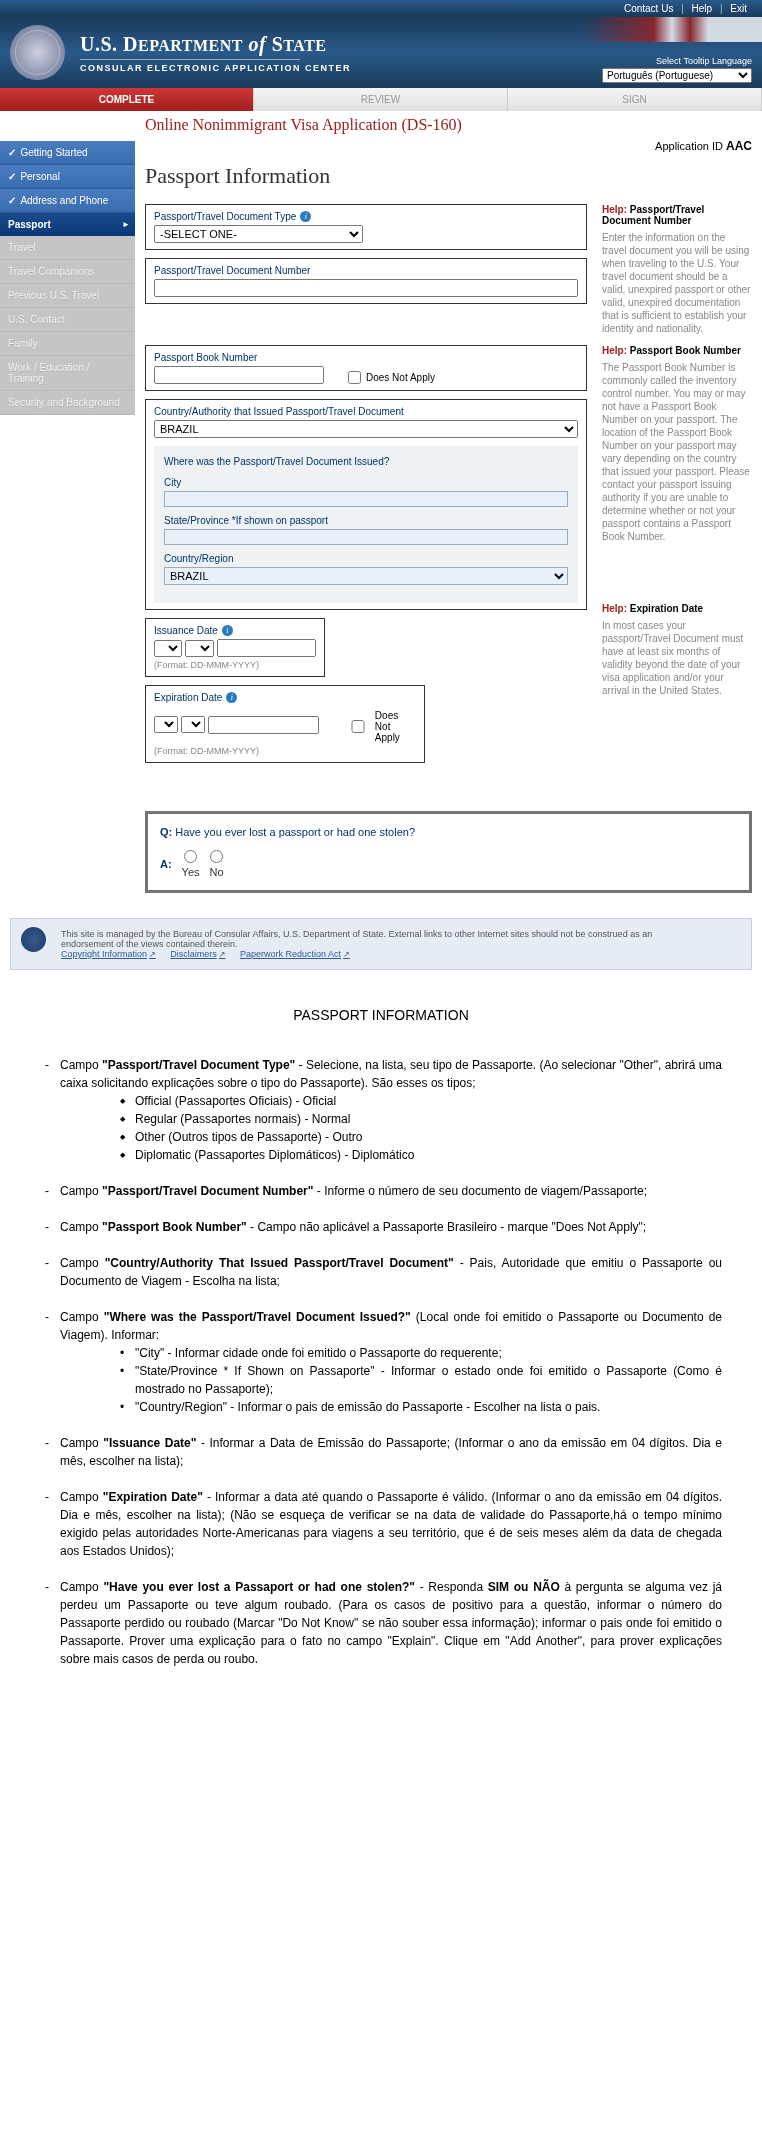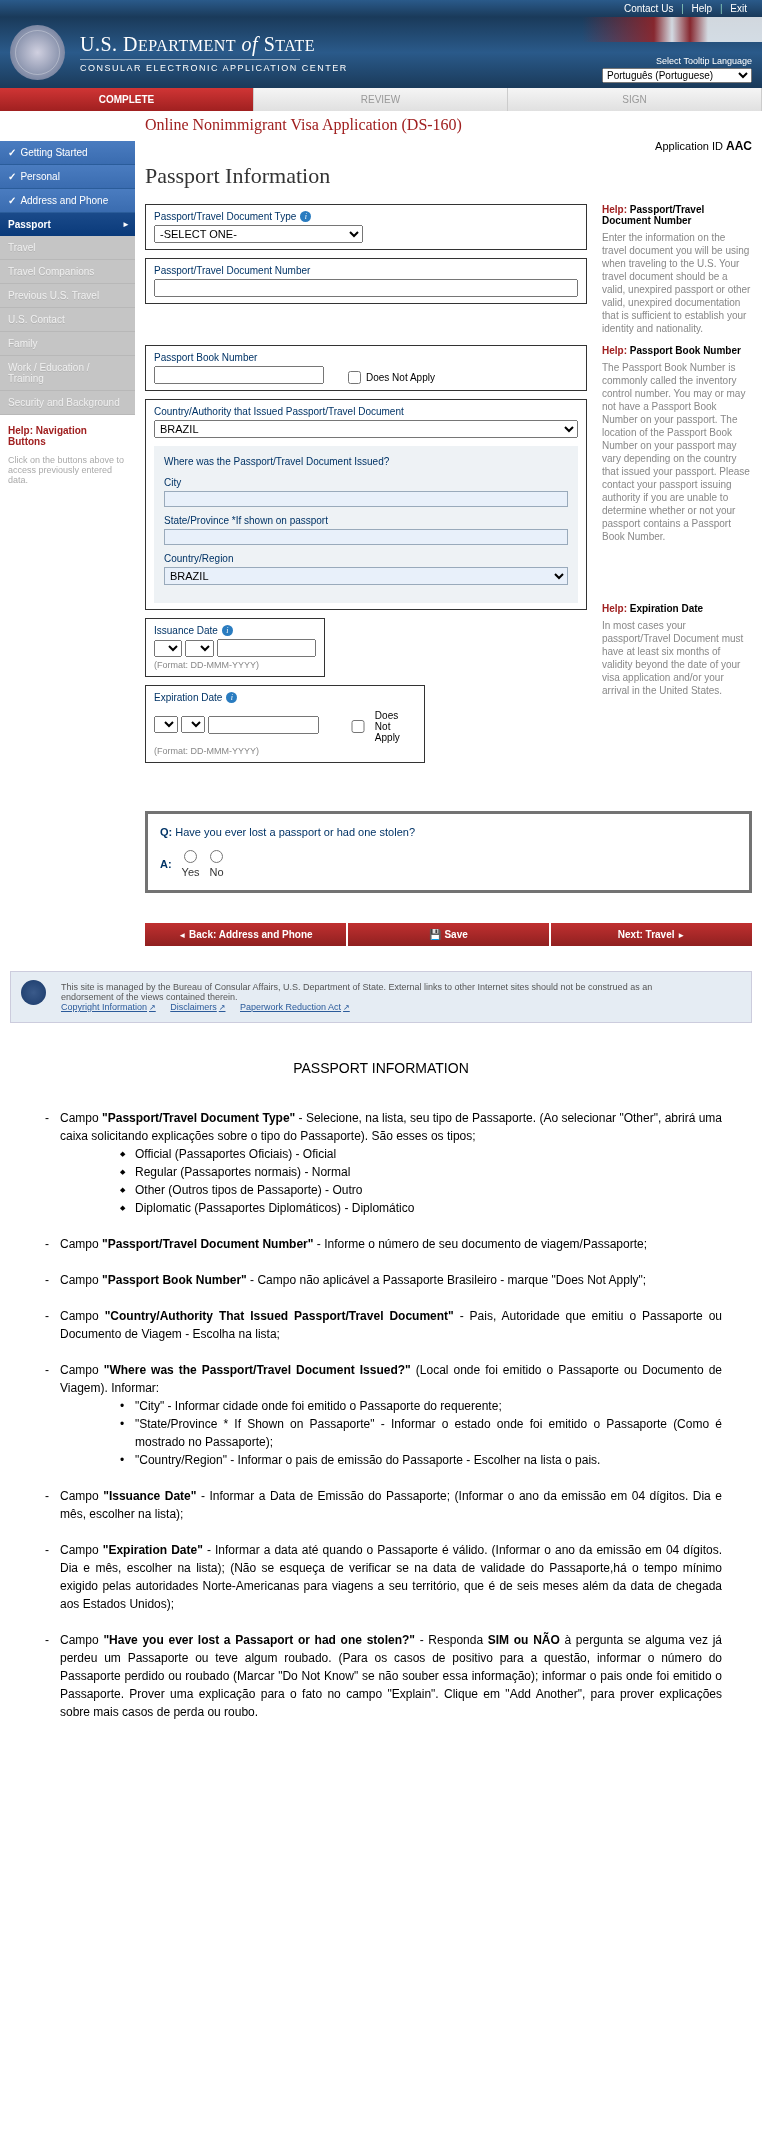--- a/index.html
+++ b/index.html
@@ -6,21 +6,21 @@
 body { font-family: Arial, sans-serif; font-size: 11px; background: #fff; width: 762px; }
 
 
 .top-links { background: linear-gradient(#2a5a8a, #1a3a5a); color: #fff; text-align: right; padding: 3px 10px; font-size: 10px; }
 .top-links a { color: #fff; text-decoration: none; margin: 0 5px; }
 .top-links .sep { color: #8cb; }
 
 .header-main { background: linear-gradient(#1a3a5a, #2a5a8a, #1a3a5a); padding: 8px 10px; display: flex; align-items: center; position: relative; }
 .seal { width: 55px; height: 55px; border-radius: 50%; background: radial-gradient(#d0d0e0, #5a6a8a); margin-right: 15px; flex-shrink: 0; position: relative; }
 .seal::after { content: ''; position: absolute; inset: 5px; border-radius: 50%; border: 1px solid rgba(255,255,255,0.3); }
-.header-text { color: #fff; }
+.header-text { color: #fff; font-weight: bold; }
 .header-text .title { font-family: 'Times New Roman', serif; font-size: 20px; letter-spacing: 0.5px; }
 .header-text .title .of { font-style: italic; text-transform: lowercase; }
 .header-text .subtitle { font-size: 9px; letter-spacing: 1.5px; }
 .header-text .divider { border-top: 1px solid rgba(255,255,255,0.5); margin: 3px 0; width: 220px; }
 .flag-stripe { position: absolute; top: 0; right: 0; width: 180px; height: 25px; background: linear-gradient(to right, transparent, #a02020 40%, #fff 50%, #a02020 60%, #fff 70%); opacity: 0.8; }
 .lang-select { position: absolute; right: 10px; bottom: 5px; text-align: right; }
 .lang-select .label { color: #fff; font-size: 9px; display: block; margin-bottom: 2px; }
 .lang-select select { font-size: 10px; width: 150px; }
 
 
@@ -158,24 +158,20 @@
       </div>
     <div class="nav-item current">Passport</div>
     <div class="nav-item disabled">Travel</div>
     <div class="nav-item disabled">Travel Companions</div>
     <div class="nav-item disabled">Previous U.S. Travel</div>
     <div class="nav-item disabled">U.S. Contact</div>
     <div class="nav-item disabled">Family</div>
     <div class="nav-item disabled">Work / Education / Training</div>
     <div class="nav-item disabled">Security and Background</div>
 
-    <div class="help-section">
-      <div class="hdr">Help: Navigation Buttons</div>
-      <div class="txt">Click on the buttons above to access previously entered data.</div>
-    </div>
   </div>
 
   <div class="main">
     <div class="app-title">Online Nonimmigrant Visa Application (DS-160)</div>
     <div class="app-id"><span>Application ID</span> <strong>AAC</strong></div>
     <div class="page-title">Passport Information</div>
 
     <div class="form-row">
       <div class="form-left">
         <div class="field-box">
@@ -275,25 +271,20 @@
             <input type="radio" name="lost" style=""> 
             <span>Yes</span>
           </label>
         <label class="radio-opt">
             <input type="radio" name="lost" style=""> 
             <span>No</span>
           </label>
       </div>
     </div>
 
-    <div class="btn-bar">
-      <div class="btn"><span class="arrow">◄</span> <span>Back: Address and Phone</span></div>
-      <div class="btn">💾 <span>Save</span></div>
-      <div class="btn"><span>Next: Travel</span> <span class="arrow">►</span></div>
-    </div>
   </div>
 </div>
 
 <div class="footer-box">
   <div class="seal2"></div>
   <div>This site is managed by the Bureau of Consular Affairs, U.S. Department of State. External links to other Internet sites should not be construed as an endorsement of the views contained therein.</div>
   <a href="#" class="ext-icon">Copyright Information</a>
   <a href="#" class="ext-icon">Disclaimers</a>
   <a href="#" class="ext-icon">Paperwork Reduction Act</a>
 </div>

